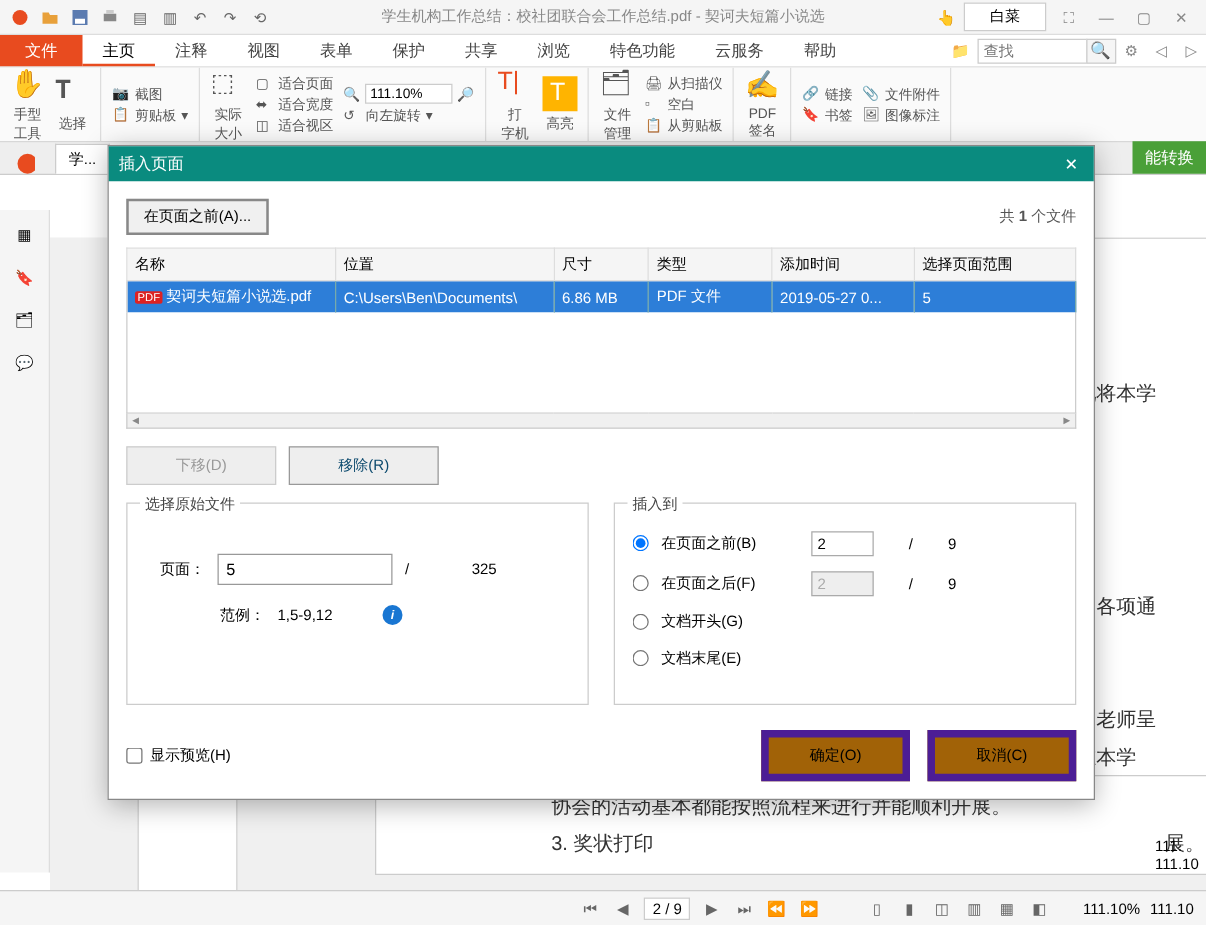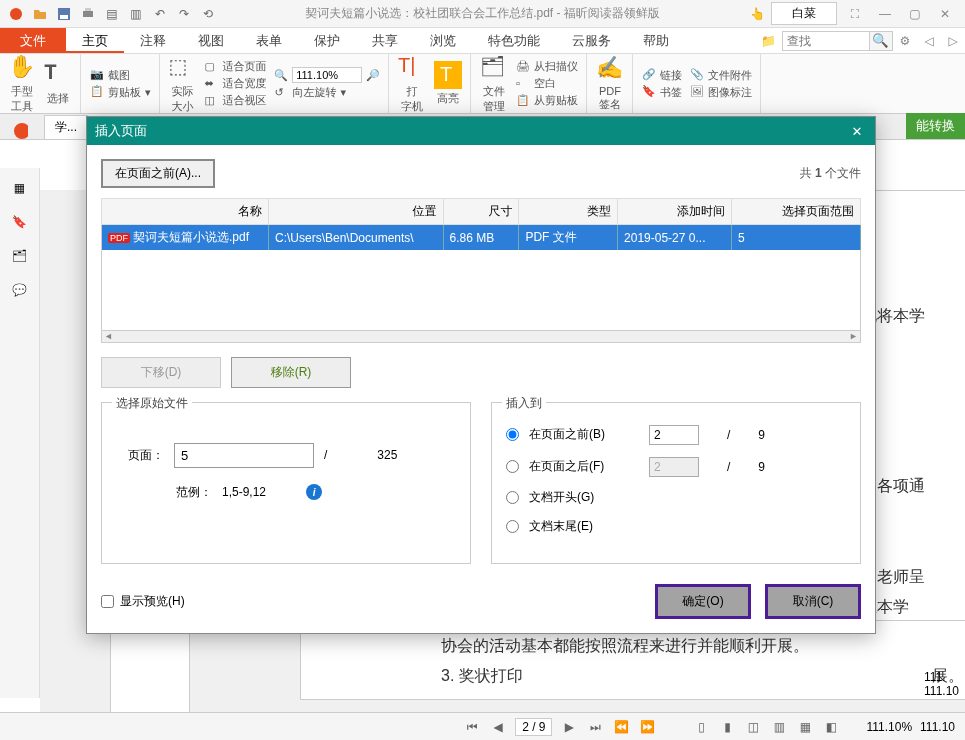--- a/index.html
+++ b/index.html
@@ -56,45 +56,45 @@
 
 .dialog { position: absolute; left: 86px; top: 116px; width: 790px; background: #fff; border: 1px solid #888; box-shadow: 0 4px 20px rgba(0,0,0,0.3); }
 .dlg-title { height: 28px; background: #0a8b7f; color: #fff; display: flex; align-items: center; padding: 0 8px; font-size: 13px; }
 .dlg-close { margin-left: auto; width: 20px; text-align: center; cursor: pointer; }
 .dlg-body { padding: 14px; }
 .add-row { display: flex; align-items: center; margin-bottom: 10px; }
 .add-btn { border: 2px solid #888; background: #f0f0f0; padding: 4px 12px; font-size: 12px; cursor: pointer; }
 .file-count { margin-left: auto; font-size: 12px; color: #555; }
 
 .file-table { width: 100%; border: 1px solid #ccc; border-collapse: collapse; font-size: 12px; }
-.file-table th { background: #f5f5f5; border: 1px solid #ddd; text-align: right; padding: 4px 6px; font-weight: normal; }
+.file-table th { background: #f5f5f5; border: 1px solid #ddd; text-align: left; padding: 4px 6px; font-weight: normal; }
 .file-table td { border-right: 1px solid #7aa; padding: 4px 6px; background: #2d7ed8; color: #fff; }
 .file-table .blank td { background: #fff; height: 80px; }
 .pdf-chip { background: #d22; color: #fff; font-size: 9px; padding: 0 2px; border-radius: 2px; margin-right: 3px; }
 .table-scroll { height: 12px; background: #f0f0f0; border: 1px solid #ccc; border-top: none; position: relative; }
 .table-scroll::before { content: "◄"; position: absolute; left: 2px; font-size: 9px; color: #888; }
 .table-scroll::after { content: "►"; position: absolute; right: 2px; font-size: 9px; color: #888; }
 
 .mid-btns { display: flex; gap: 10px; margin: 14px 0; }
 .mid-btn { width: 120px; padding: 6px 0; text-align: center; background: #eee; border: 1px solid #ccc; color: #999; font-size: 12px; cursor: pointer; }
-.mid-btn.active { color: #4d7c0f; border-color: #999; }
+.mid-btn.active { color: #0c4a6e; border-color: #999; }
 
 .opts-row { display: flex; gap: 20px; }
 .fieldset { border: 1px solid #ccc; padding: 10px 14px 16px; position: relative; flex: 1; }
 .legend { position: absolute; top: -8px; left: 10px; background: #fff; padding: 0 4px; font-size: 12px; color: #444; }
 .frow { display: flex; align-items: center; gap: 10px; margin: 16px 12px; font-size: 12px; }
 .page-inp { width: 140px; border: 1px solid #999; padding: 4px 6px; font-size: 13px; }
 .info-icon { width: 16px; height: 16px; background: #1976d2; color: #fff; border-radius: 50%; display: inline-flex; align-items: center; justify-content: center; font-size: 10px; font-weight: bold; font-style: italic; }
 .radio-row { display: flex; align-items: center; gap: 10px; margin: 12px 0; font-size: 12px; }
 .spin { width: 50px; border: 1px solid #aaa; padding: 2px 4px; font-size: 12px; }
 .spin.dis { background: #eee; color: #aaa; }
 
 .dlg-footer { display: flex; align-items: center; margin-top: 20px; }
 .chk-row { display: flex; align-items: center; gap: 6px; font-size: 12px; }
-.dlg-btn { margin-left: 14px; width: 96px; padding: 6px 0; text-align: center; border: 3px solid #4c1d95; background: #a3a3a3; font-size: 12px; cursor: pointer; }
+.dlg-btn { margin-left: 14px; width: 119px; padding: 6px 0; text-align: center; border: 6px solid #4c1d95; background: #a16207; font-size: 12px; cursor: pointer; }
 .dlg-btn:first-of-type { margin-left: auto; }
 
 svg { display: block; }
 </style>
 </head>
 <body>
 
 <div class="titlebar">
   <div class="titlebar-left">
     <span class="titlebar-icon">
@@ -118,21 +118,21 @@
           <rect x="2" y="4" width="10" height="6" fill="#888"></rect>
           <rect x="4" y="1" width="6" height="3" fill="#ccc"></rect>
         </svg>
       </span>
     <span class="titlebar-icon">▤</span>
     <span class="titlebar-icon">▥</span>
     <span class="titlebar-icon">↶</span>
     <span class="titlebar-icon">↷</span>
     <span class="titlebar-icon">⟲</span>
   </div>
-  <div class="title-text">契诃夫短篇小说选：校社团联合会工作总结.pdf - 福昕阅读器领鲜版</div>
+  <div class="title-text">学生机构工作总结：校社团联合会工作总结.pdf - 契诃夫短篇小说选</div>
   <div class="titlebar-right">
     <span style="color:#e84b1f">👆</span>
     <span class="user-box">白菜</span>
     <span class="win-btn">⛶</span>
     <span class="win-btn">—</span>
     <span class="win-btn">▢</span>
     <span class="win-btn">✕</span>
   </div>
 </div>
 

